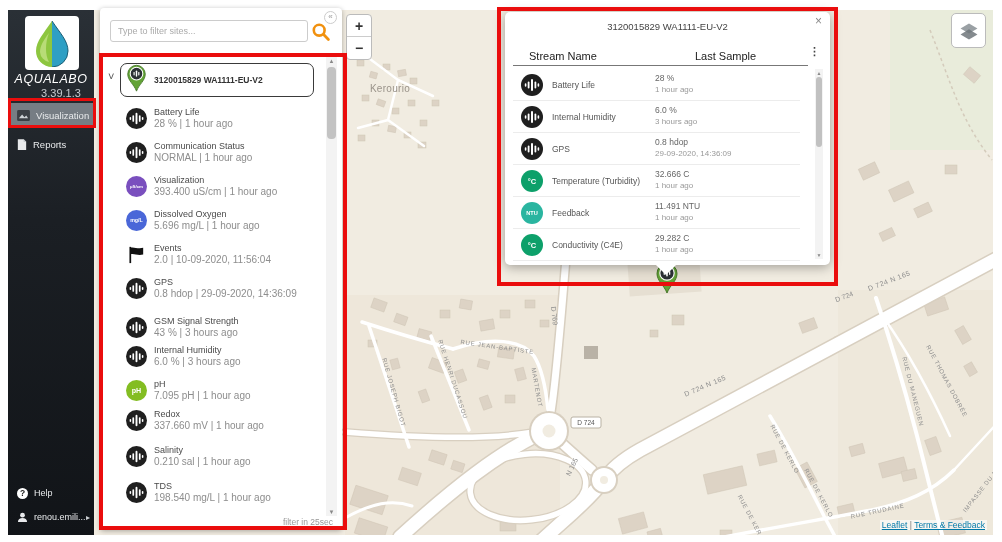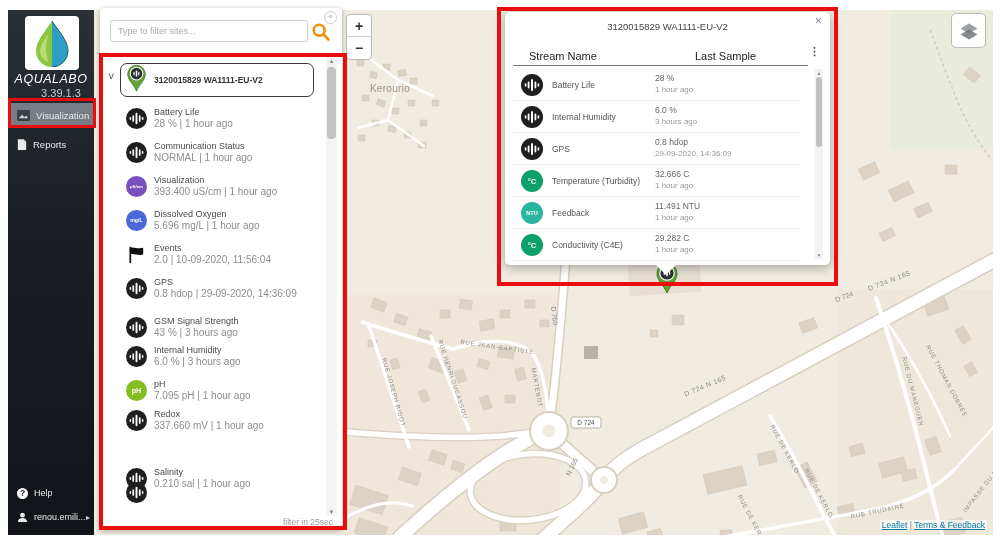--- a/index.html
+++ b/index.html
@@ -450,21 +450,21 @@
                 <rect x="13.5" y="7.5" width="1.8" height="7" rx="0.9"></rect>
       <rect x="3.8" y="9.3" width="1.6" height="3.4" rx="0.8"></rect>
                 <rect x="16.6" y="9.3" width="1.6" height="3.4" rx="0.8"></rect>
               </g>
             </svg></span>
      <span>
        <div class="stream-name">Redox</div>
        <div class="stream-detail">337.660 mV | 1 hour ago</div>
      </span>
         </div>
-        <div class="stream-item" style="top: 458px;">
+        <div class="stream-item" style="top: 436px;">
           <span class="stream-icon"><svg width="21" height="21" viewBox="0 0 22 22">
               <circle cx="11" cy="11" r="11" fill="#1f1f1f"></circle>
       <g fill="#fff">
                 <rect x="10" y="5" width="2" height="12" rx="1"></rect>
       <rect x="6.7" y="7.5" width="1.8" height="7" rx="0.9"></rect>
                 <rect x="13.5" y="7.5" width="1.8" height="7" rx="0.9"></rect>
       <rect x="3.8" y="9.3" width="1.6" height="3.4" rx="0.8"></rect>
                 <rect x="16.6" y="9.3" width="1.6" height="3.4" rx="0.8"></rect>
               </g>
             </svg></span>
@@ -477,20 +477,24 @@
           <span class="stream-icon"><svg width="21" height="21" viewBox="0 0 22 22">
               <circle cx="11" cy="11" r="11" fill="#1f1f1f"></circle>
       <g fill="#fff">
                 <rect x="10" y="5" width="2" height="12" rx="1"></rect>
       <rect x="6.7" y="7.5" width="1.8" height="7" rx="0.9"></rect>
                 <rect x="13.5" y="7.5" width="1.8" height="7" rx="0.9"></rect>
       <rect x="3.8" y="9.3" width="1.6" height="3.4" rx="0.8"></rect>
                 <rect x="16.6" y="9.3" width="1.6" height="3.4" rx="0.8"></rect>
               </g>
             </svg></span>
+     <span>
+       <div class="stream-name">TDS</div>
+       <div class="stream-detail">198.540 mg/L | 1 hour ago</div>
+     </span>
         </div>
       </div>
 
     <div class="vscroll">
       <div class="arr" style="top:1px">▲</div>
       <div class="thumb" style="top:10px;height:72px"></div>
       <div class="arr" style="bottom:1px">▼</div>
     </div>
     <div class="refresh-note">filter in 25sec</div>
   </div>

